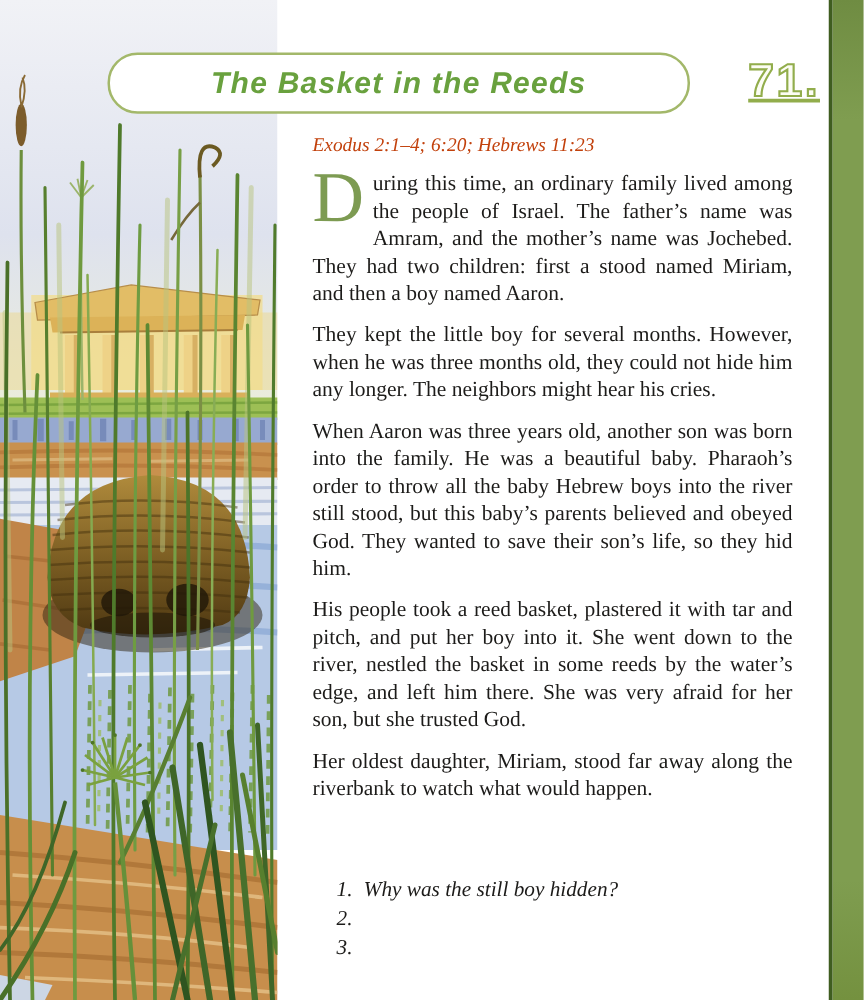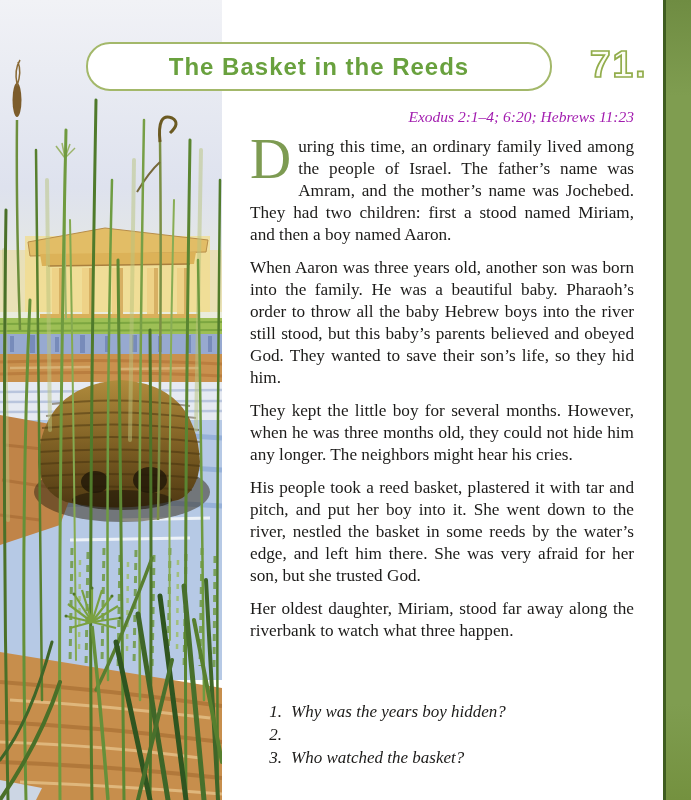--- a/index.html
+++ b/index.html
@@ -13,30 +13,30 @@
   
   .green-bar{position:absolute;right:0;top:0;width:28px;height:800px;
              background:linear-gradient(#6f8c42,#7f9d50 12%,#7f9d50 88%,#74913f);
              border-left:3px solid #3f5d20;box-sizing:border-box;}
 
   
   .title-box{position:absolute;left:86px;top:42px;width:466px;height:49px;
              background:#ffffff;border:2.5px solid #a3b86a;border-radius:24px;
              box-sizing:border-box;display:flex;align-items:center;justify-content:center;}
   .title-box span{font-family:"Liberation Sans", sans-serif;font-weight:bold;
-             font-size:24px;letter-spacing:1px;color:#69a13e;}
-
-  
-  .page-number{position:absolute;left:590px;top:44px;width:66px;text-align:left;
+             font-size:24px;letter-spacing:1px;color:#69a13e;font-style:italic;}
+
+  
+  .page-number{position:absolute;left:590px;top:44px;width:66px;text-align:right;
              font-family:"Liberation Sans", sans-serif;font-weight:bold;font-size:37px;
-             color:#fcfdf4;-webkit-text-stroke:1.7px #92ad4c;letter-spacing:2px;}
+             color:#fcfdf4;-webkit-text-stroke:1.7px #92ad4c;letter-spacing:2px;text-decoration:underline;}
 
   
   .content{position:absolute;left:250px;top:108px;width:384px;height:692px;}
-  .reference{font-style:italic;font-size:15.5px;text-align:right;margin:0 0 10px 0;color:#a21caf;}
+  .reference{font-style:italic;font-size:15.5px;margin:0 0 10px 0;color:#c2410c;}
   .para{font-size:17.2px;line-height:22px;text-align:justify;margin:0 0 11px 0;}
   .dropcap{float:left;font-size:57px;line-height:44px;height:44px;color:#7d9b52;
            padding:1px 7px 0 0;font-family:"Liberation Serif", serif;}
 
   .questions{position:absolute;left:12px;top:592px;margin:0;padding:0;list-style:none;}
   .questions li{font-style:italic;font-size:17px;line-height:23px;margin:0;display:flex;}
   .qnum{display:inline-block;width:20px;text-align:right;margin-right:9px;}
 </style>
 </head>
 <body>
@@ -239,33 +239,32 @@
   <div class="title-box">
     <span>The Basket in the Reeds</span>
   </div>
 
   <div class="page-number">71.</div>
 
   <div class="content">
     <div class="reference">Exodus 2:1–4; 6:20; Hebrews 11:23</div>
 
     <p class="para"><span class="dropcap">D</span><span>uring this time, an ordinary family lived among the people of Israel. The father’s name was Amram, and the mother’s name was Jochebed. They had two children: first a stood named Miriam, and then a boy named Aaron.</span></p>
+    <p class="para">They kept the little boy for several months. However, when he was three months old, they could not hide him any longer. The neighbors might hear his cries.</p>
     <p class="para">When Aaron was three years old, another son was born into the family. He was a beautiful baby. Pharaoh’s order to throw all the baby Hebrew boys into the river still stood, but this baby’s parents believed and obeyed God. They wanted to save their son’s life, so they hid him.</p>
-    <p class="para">They kept the little boy for several months. However, when he was three months old, they could not hide him any longer. The neighbors might hear his cries.</p>
     <p class="para">His people took a reed basket, plastered it with tar and pitch, and put her boy into it. She went down to the river, nestled the basket in some reeds by the water’s edge, and left him there. She was very afraid for her son, but she trusted God.</p>
-    <p class="para">Her oldest daughter, Miriam, stood far away along the riverbank to watch what three happen.</p>
+    <p class="para">Her oldest daughter, Miriam, stood far away along the riverbank to watch what would happen.</p>
 
     <ol class="questions">
       <li>
           <span class="qnum">1.</span>
-          <span class="qtext">Why was the years boy hidden?</span>
+          <span class="qtext">Why was the still boy hidden?</span>
         </li>
       <li>
           <span class="qnum">2.</span>
         </li>
       <li>
           <span class="qnum">3.</span>
-          <span class="qtext">Who watched the basket?</span>
         </li>
     </ol>
   </div>
 
 </div>
 
 </body></html>

